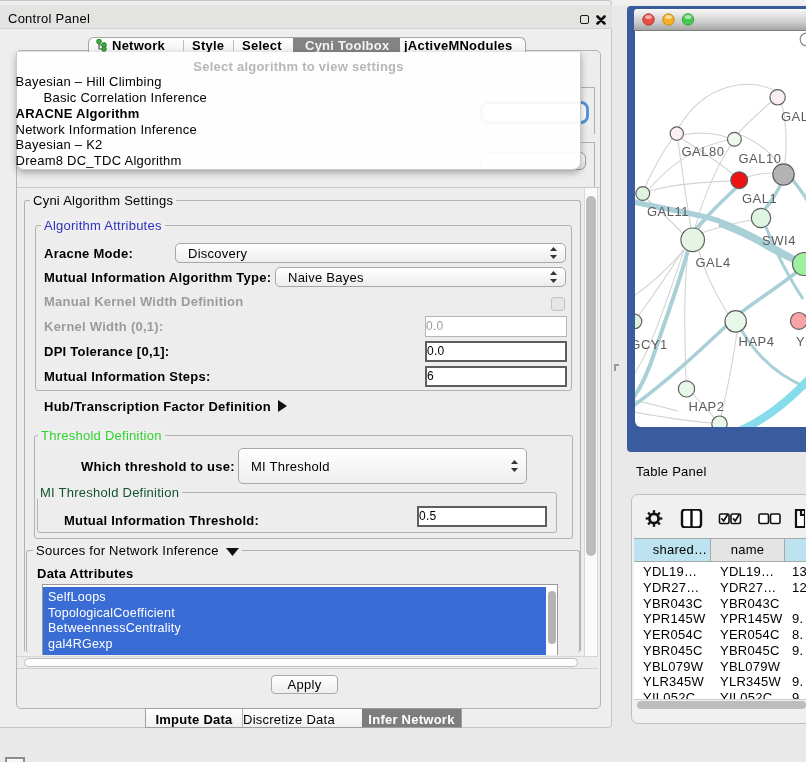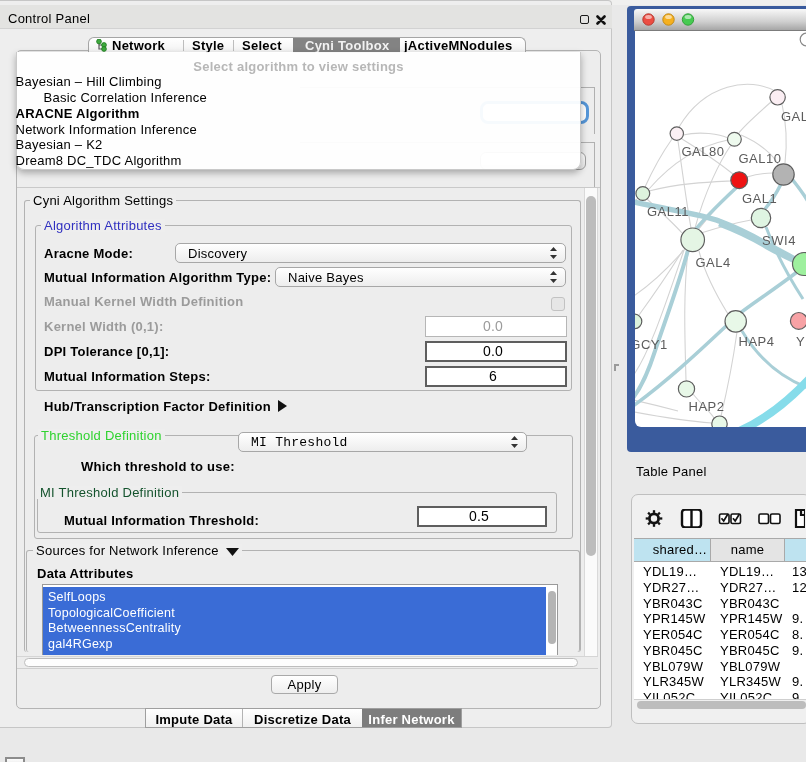--- a/index.html
+++ b/index.html
@@ -6,21 +6,21 @@
 body{width:806px;height:762px;position:relative;overflow:hidden;background:#e9e9e9;
  font-family:"Liberation Sans",sans-serif;font-size:13px;color:#000;letter-spacing:0.25px;}
 .abs{position:absolute;}
 .b{font-weight:bold;}
 .gray{color:#9b9b9b;}
 .lbl{position:absolute;white-space:nowrap;line-height:13px;}
 .combo{position:absolute;background:linear-gradient(#ffffff,#ededed);border:1px solid #a7a7a7;border-radius:5px;
  box-sizing:border-box;}
 .combo .tx{position:absolute;left:12px;top:50%;transform:translateY(-50%);white-space:nowrap;}
 .spin{position:absolute;right:8px;top:50%;transform:translateY(-50%);width:7px;height:12px;}
-.field{position:absolute;background:#fff;box-sizing:border-box;text-align:center;line-height:19px;padding-right:6px;font-size:14px;}
+.field{position:absolute;background:#fff;box-sizing:border-box;text-align:left;line-height:19px;padding-right:6px;font-size:12px;}
 .gb{position:absolute;border:1px solid #b2b2b2;border-radius:3px;box-sizing:border-box;}
 .gl{position:absolute;background:#eeeeee;padding:0 3px;white-space:nowrap;line-height:13px;}
 </style>
 </head>
 <body>
 
 <div class="abs" style="left:0;top:0;width:806px;height:5px;background:#f0f0ef;"></div>
 <div class="abs" style="left:1px;top:0;width:2px;height:5px;background:#8a8a8a;"></div>
 
 <div class="abs" id="cpwin" style="left:0;top:5;width:612px;height:728px;background:#eeeeee;border:1px solid #c6c6c6;border-left:none;box-sizing:border-box;border-radius:0 4px 4px 0;">
@@ -101,21 +101,21 @@
 
 <div class="lbl b" style="left:44px;top:400px;">Hub/Transcription Factor Definition</div>
 <svg class="abs" style="left:278px;top:400px;" width="9" height="12" viewBox="0 0 9 12">
     <path d="M0 0 L9 6 L0 12 Z" fill="#111"></path>
   </svg>
 
 <div class="gb" style="left:34px;top:435px;width:539px;height:104px;"></div>
 <div class="gl" style="left:38px;top:429px;color:#2fd32f;">Threshold Definition</div>
 
 <div class="lbl b" style="left:81px;top:460px;">Which threshold to use:</div>
-<div class="combo" style="left:238px;top:432px;width:289px;height:20px;font-family:Liberation Mono, monospace;">
+<div class="combo" style="left:238px;top:448px;width:289px;height:36px;">
     <span class="tx">MI Threshold</span>
  <svg class="spin" viewBox="0 0 7 12">
       <path d="M3.5 0 L7 4 L0 4 Z M3.5 12 L0 8 L7 8 Z" fill="#333"></path>
     </svg>
   </div>
 
 <div class="gb" style="left:37px;top:492px;width:520px;height:41px;"></div>
 <div class="gl" style="left:37px;top:486px;color:#14532d;">MI Threshold Definition</div>
 
 <div class="lbl b" style="left:48px;top:514px;padding-left:16px;">Mutual Information Threshold:</div>
@@ -133,21 +133,21 @@
  <div style="padding:3px 0 0 5px;line-height:15.7px;">SelfLoops<br>TopologicalCoefficient<br>BetweennessCentrality<br>gal4RGexp</div>
 </div>
 <div class="abs" style="left:548px;top:591px;width:8px;height:53px;background:#b4b4b4;border-radius:4px;"></div>
 
 <div class="abs" style="left:271px;top:675px;width:67px;height:19px;background:linear-gradient(#ffffff,#eeeeee);border:1px solid #a9a9a9;border-radius:4px;box-sizing:border-box;text-align:center;line-height:17px;">Apply</div>
 
 <div class="abs" style="left:145px;top:708px;width:317px;height:20px;border:1px solid #9f9f9f;border-radius:0;box-sizing:border-box;background:linear-gradient(#ffffff,#f0f0f0);overflow:hidden;">
  <div class="abs" style="left:96px;top:0;width:1px;height:20px;background:#b3b3b3;"></div>
  <div class="abs" style="left:216px;top:0;width:99px;height:20px;background:#7d7d7d;"></div>
  <div class="abs" style="left:0;top:3px;width:96px;text-align:center;font-weight:600;">Impute Data</div>
- <div class="abs" style="left:97px;top:3px;width:119px;text-align:center;font-weight:700;">Discretize Data</div>
+ <div class="abs" style="left:97px;top:3px;width:119px;font-weight:400;">Discretize Data</div>
  <div class="abs" style="left:216px;top:3px;width:99px;text-align:center;font-weight:600;color:#fff;">Infer Network</div>
 </div>
 
 <div class="abs" style="left:16px;top:52px;width:565px;height:118px;background:rgba(255,255,255,0.95);border:1px solid #c9c9c9;border-top:none;border-radius:0 0 8px 8px;box-shadow:0 3px 7px rgba(0,0,0,0.3);box-sizing:border-box;"></div>
 <div class="lbl" style="left:16px;top:60px;width:565px;text-align:center;color:#b7b7b7;font-weight:600;">Select algorithm to view settings</div>
 <div class="lbl" style="left:15.5px;top:75px;">Bayesian – Hill Climbing</div>
 <div class="lbl" style="left:15.5px;top:91px;padding-left:28px;">Basic Correlation Inference</div>
 <div class="lbl b" style="left:15.5px;top:107px;">ARACNE Algorithm</div>
 <div class="lbl" style="left:15.5px;top:123px;">Network Information Inference</div>
 <div class="lbl" style="left:15.5px;top:138px;">Bayesian – K2</div>

